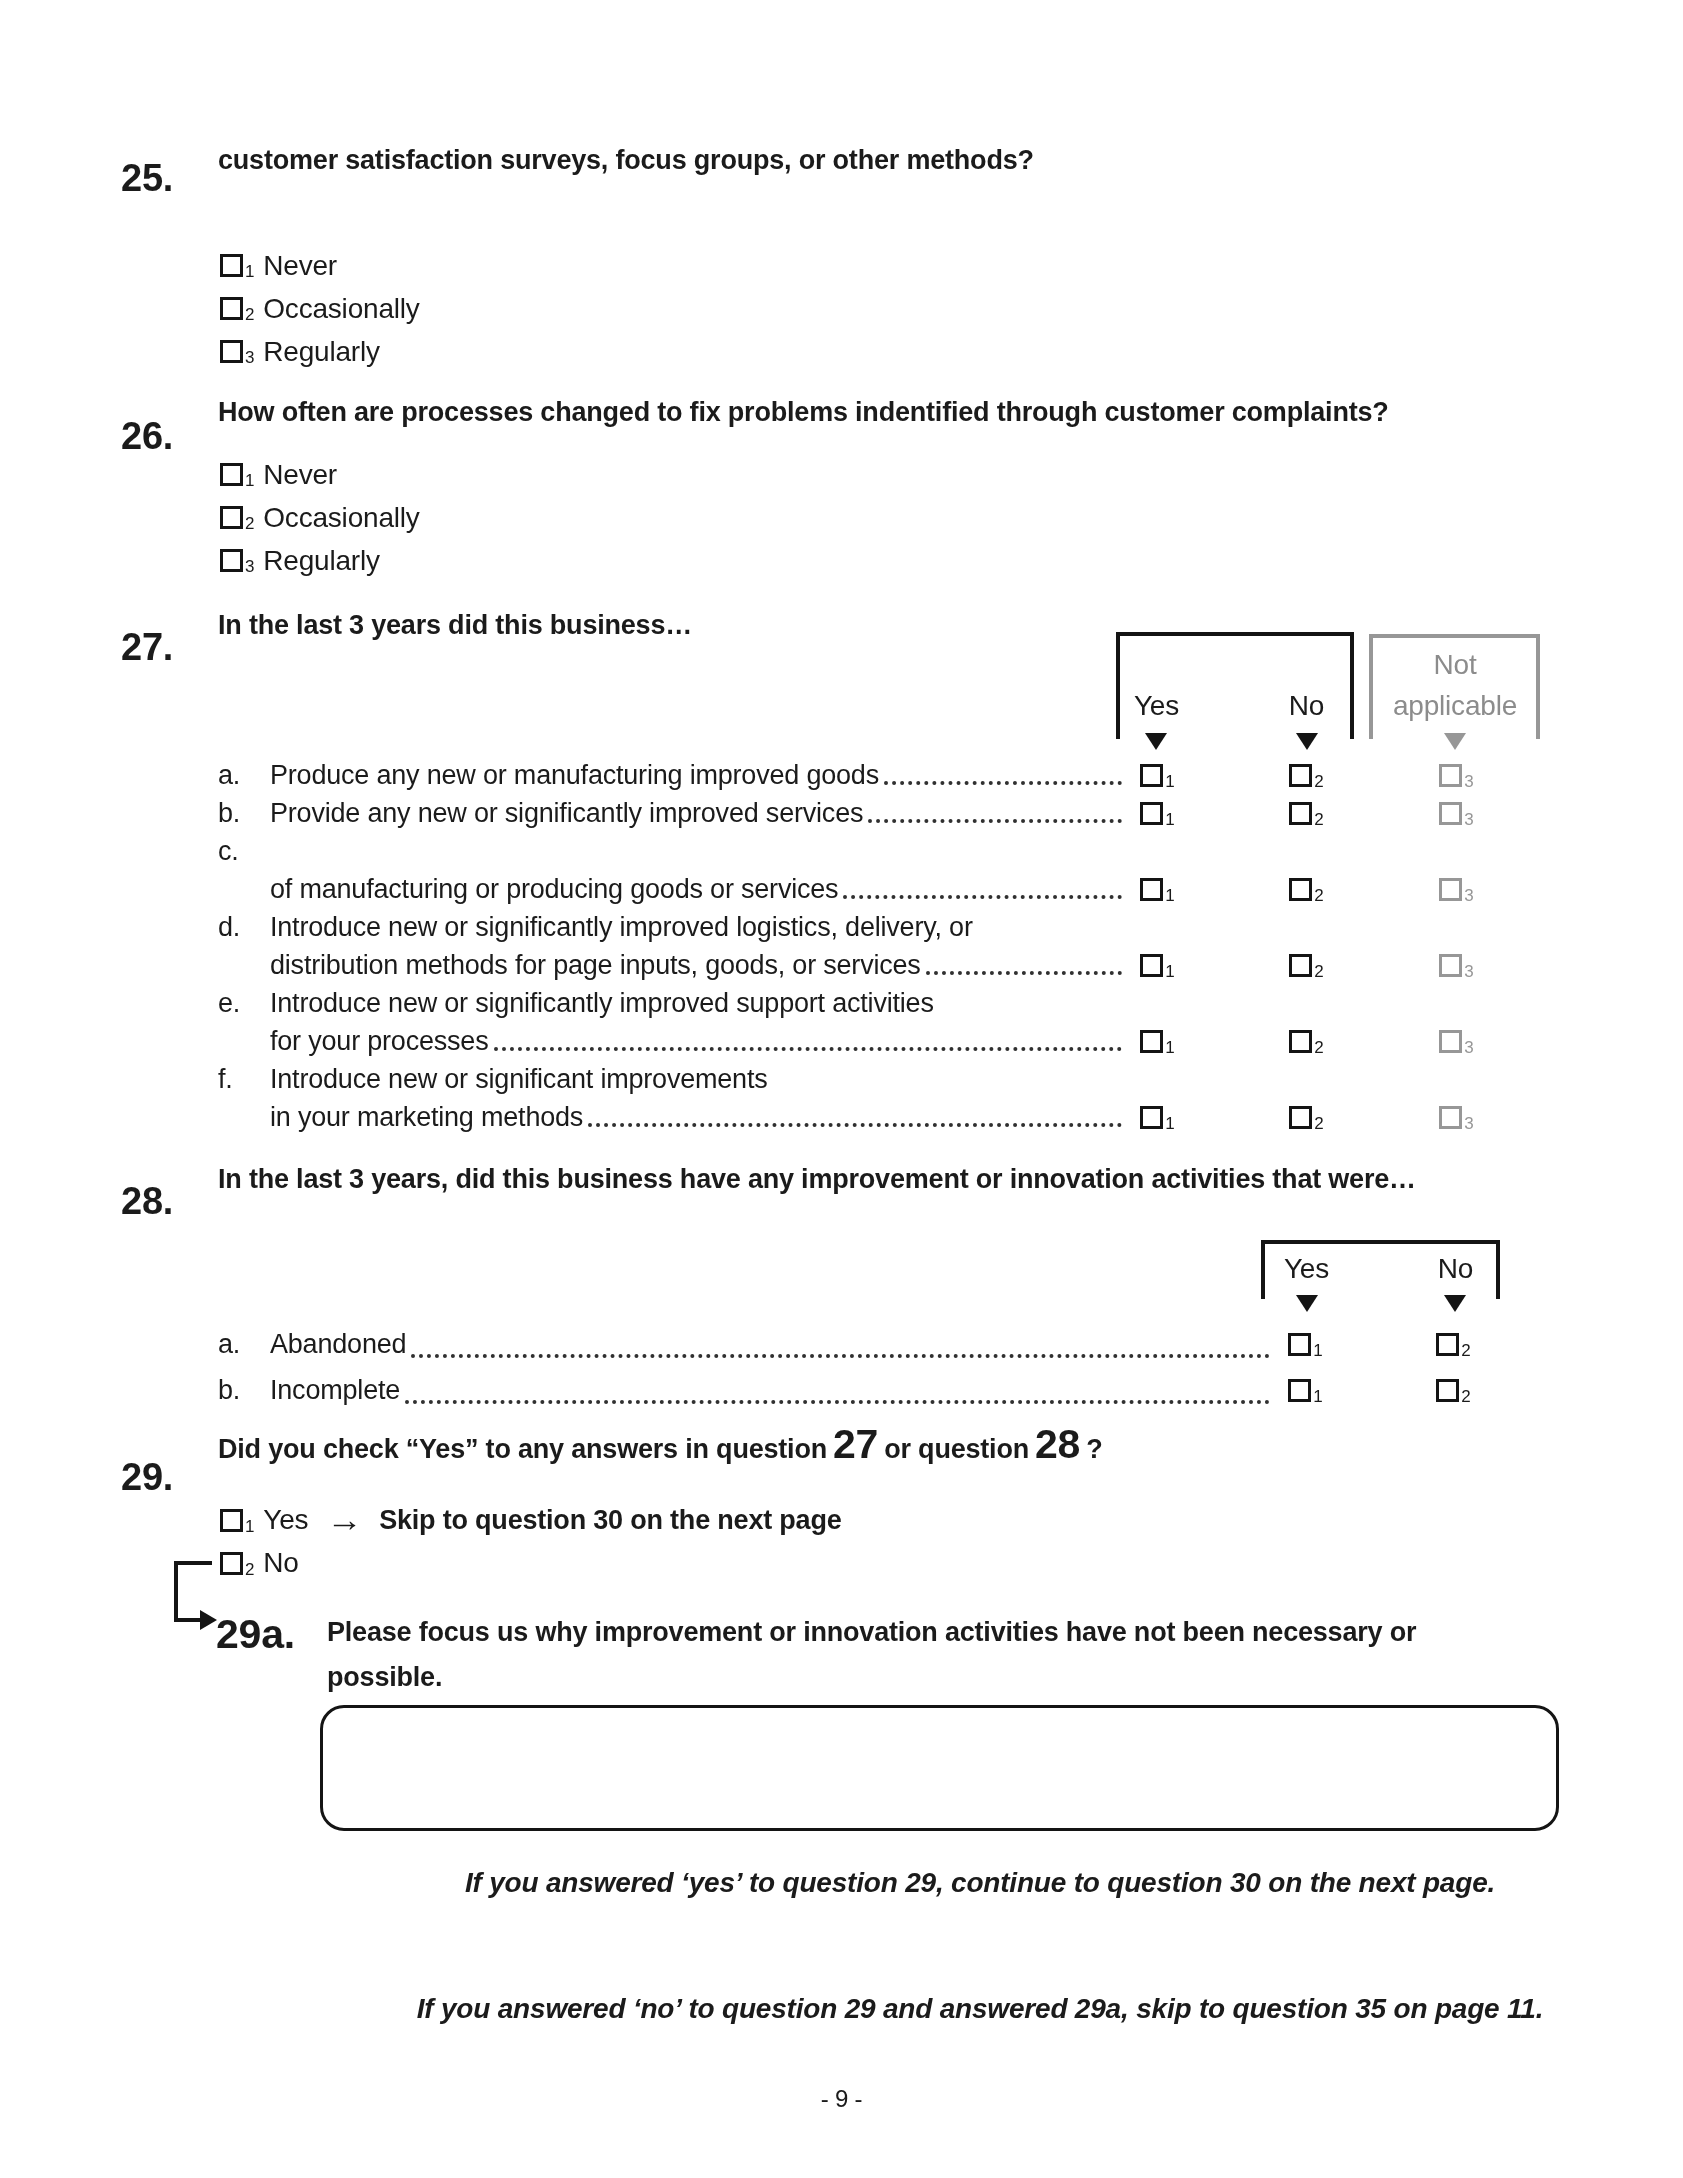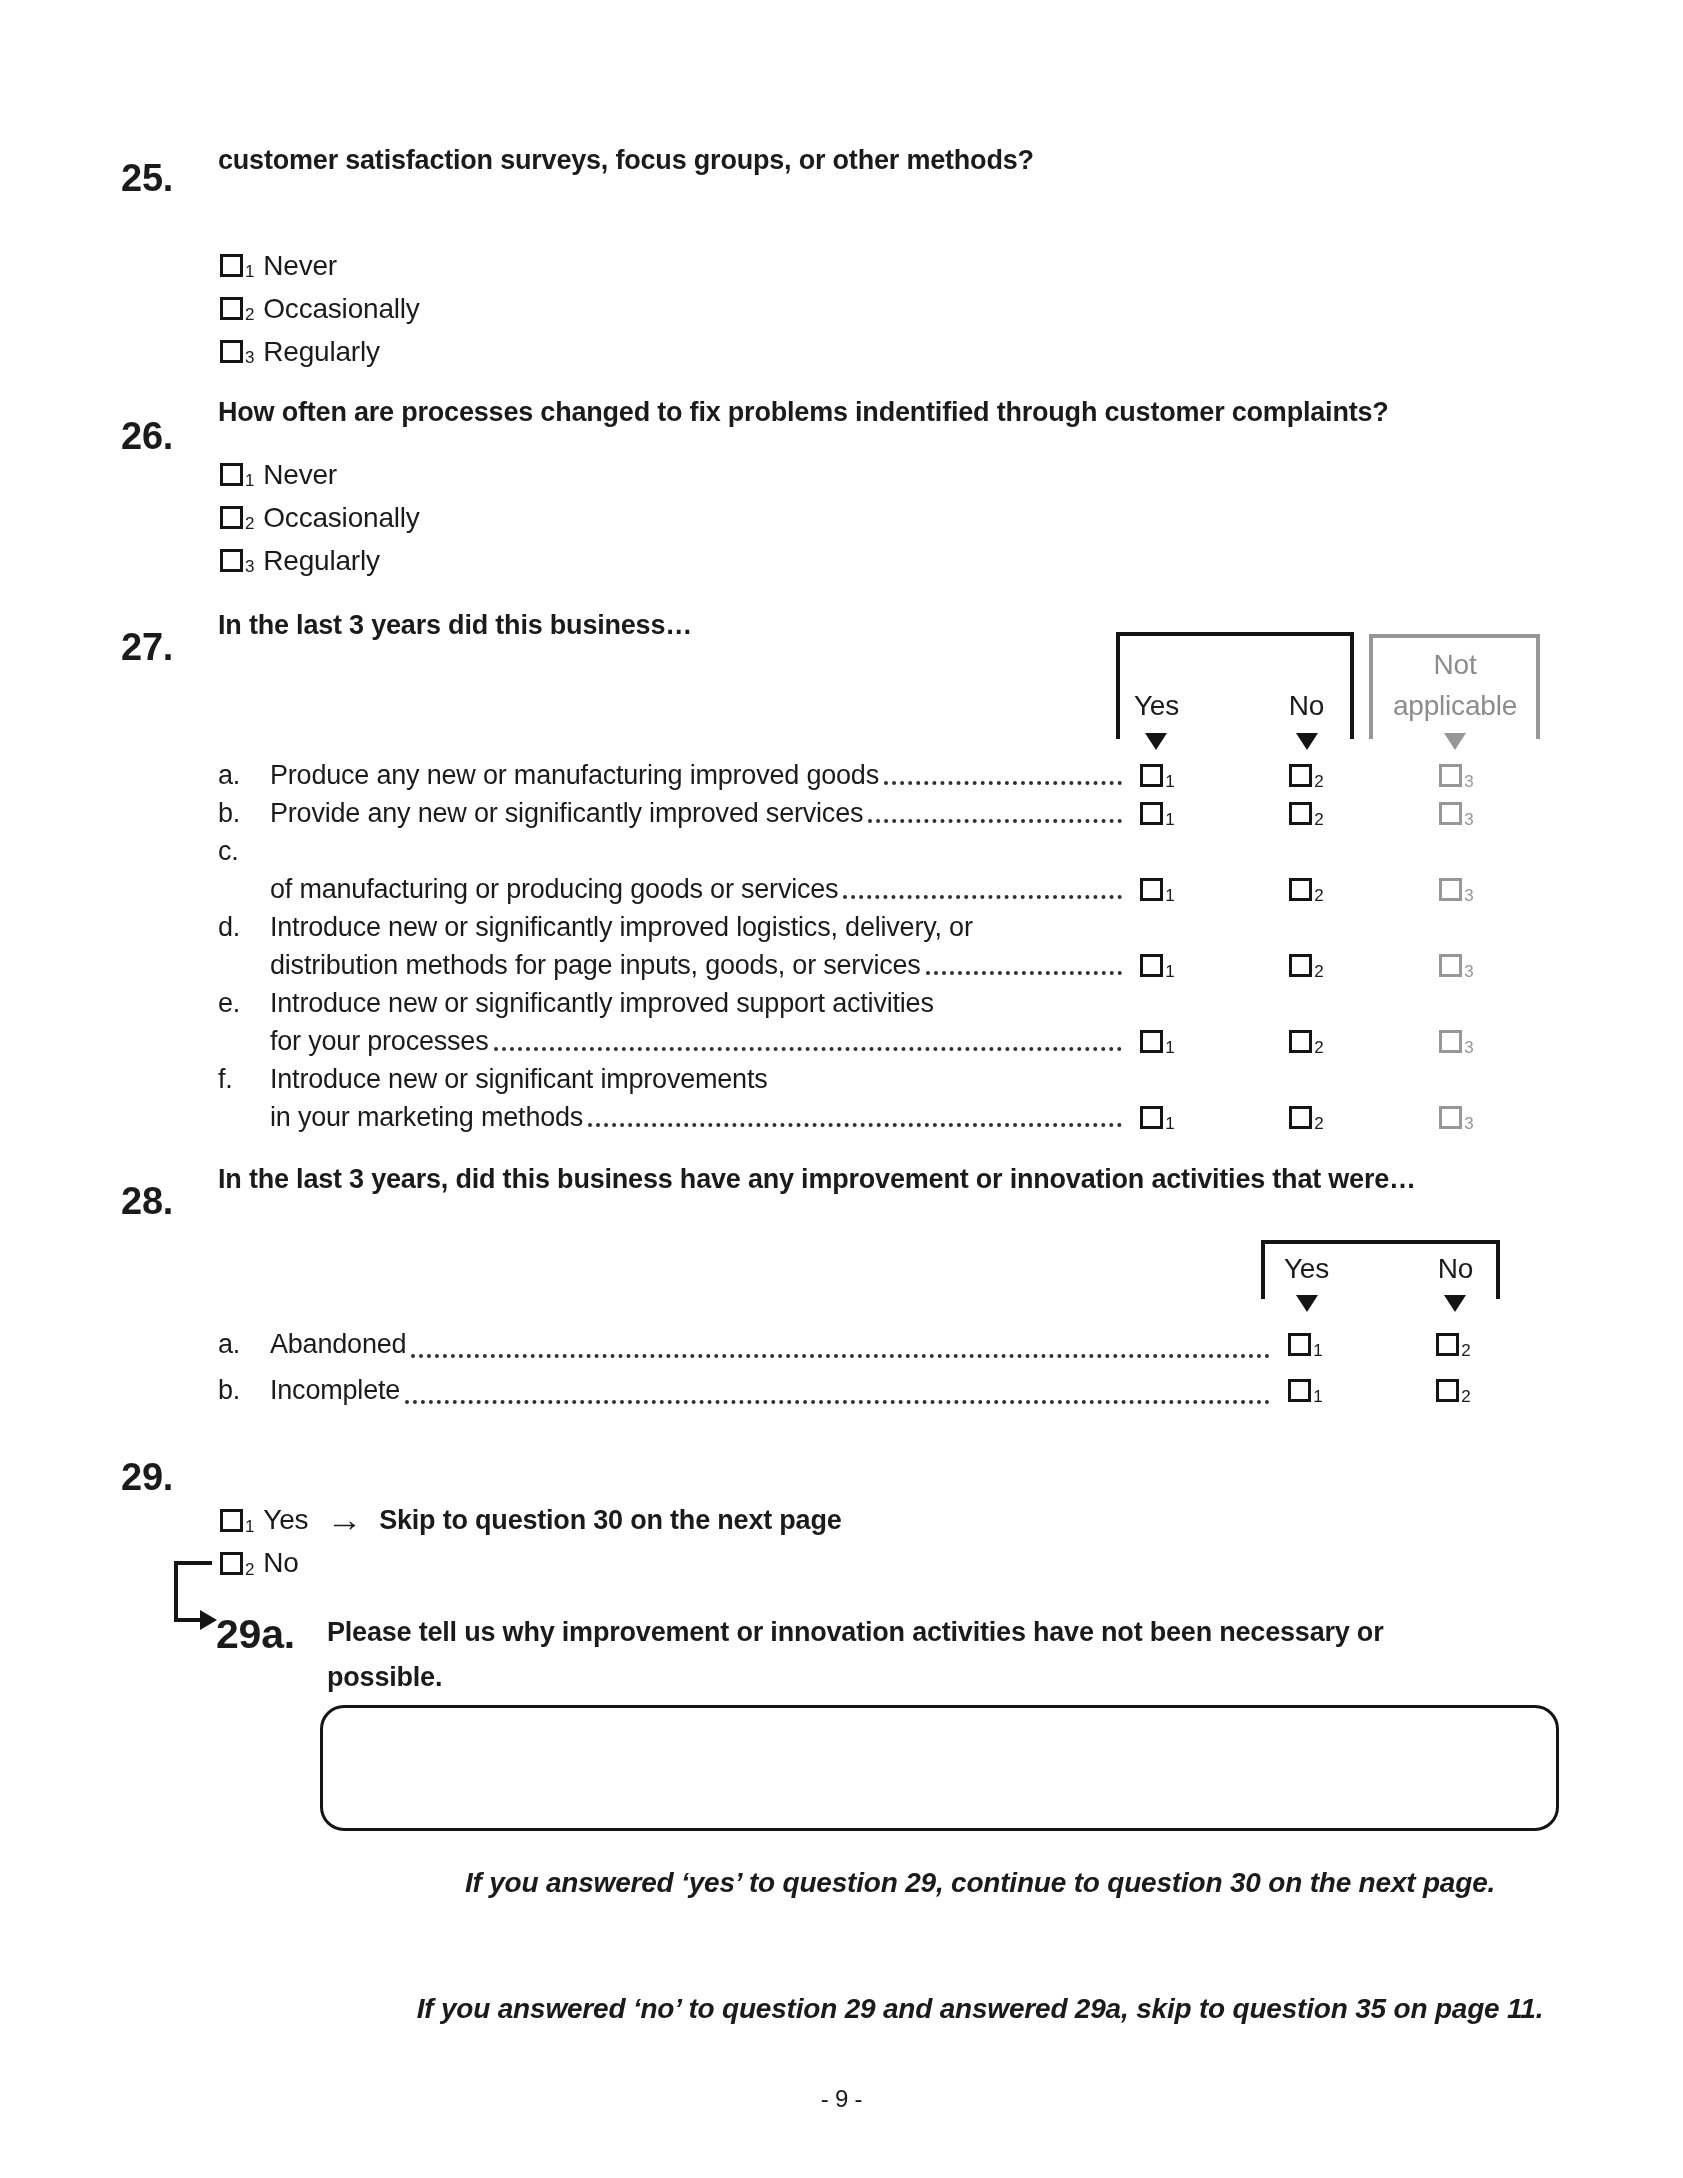--- a/index.html
+++ b/index.html
@@ -336,20 +336,27 @@
       <span class="cbcell g90">
           <span class="cb">
             <span class="box"></span>
             <span class="sub">2</span>
           </span>
         </span>
     </div>
   </div>
 
   <div class="abs qnum" style="left:121px;top:1432px;">29.</div>
+  <div class="abs q29line" style="left:218px;top:1424px;">
+    <span class="t">Did you check “Yes” to any answers in question</span>
+    <span class="big">27</span>
+    <span class="t">or question</span>
+    <span class="big">28</span>
+    <span class="t">?</span>
+  </div>
 
   <div class="abs yn-row" style="left:220px;top:1503px;">
     <span class="cb">
         <span class="box"></span>
         <span class="sub">1</span>
       </span>
     <span class="olabel">Yes</span>
     <span class="skip-arrow">→</span>
     <span class="skip-text">Skip to question 30 on the next page</span>
   </div>
@@ -361,21 +368,21 @@
     <span class="olabel">No</span>
   </div>
 
   <div class="hline" style="left:174px;top:1561px;width:38px;"></div>
   <div class="vline" style="left:174px;top:1561px;height:60px;"></div>
   <div class="hline" style="left:174px;top:1618px;width:28px;"></div>
   <div class="arrowhead" style="left:200px;top:1610px;"></div>
 
   <div class="abs q29a-num" style="left:216px;top:1614px;">29a.</div>
   <div class="abs q29a-text" style="left:327px;top:1610px;width:1208px;">
-    <div>Please tell us why improvement or innovation activities have not been necessary or</div>
+    <div>Please focus us why improvement or innovation activities have not been necessary or</div>
     <div>possible.</div>
   </div>
 
   <div class="answer-box" style="left:320px;top:1705px;width:1233px;height:120px;"></div>
 
   <div class="note" style="left:277px;top:1867px;">If you answered ‘yes’ to question 29, continue to question 30 on the next page.</div>
   <div class="note" style="left:277px;top:1949px;margin-top:44px;">If you answered ‘no’ to question 29 and answered 29a, skip to question 35 on page 11.</div>
 
   <div class="pageno">- 9 -</div>
 

